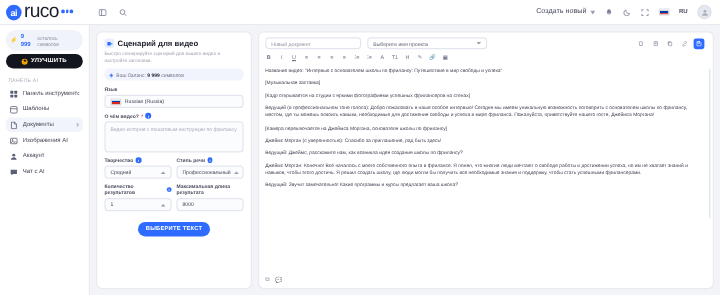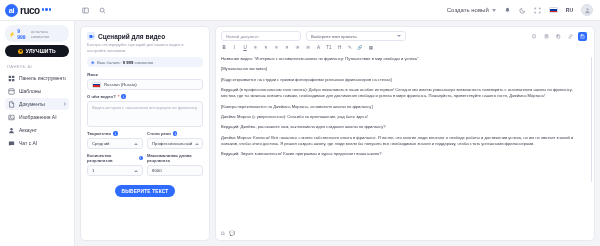--- a/index.html
+++ b/index.html
@@ -21,21 +21,21 @@
     width: 75px; height: 100%; display: flex; align-items: center;
     padding-left: 5px; gap: 2px;
   }
   .logo-badge {
     width: 13px; height: 13px; border-radius: 50%;
     background: #2f6bff; color: #fff;
     font-size: 7.5px; font-weight: bold;
     display: flex; align-items: center; justify-content: center;
     letter-spacing: -0.4px;
   }
-  .logo-text { font-size: 10px; font-weight: 700; color: #1b1d2a; letter-spacing: -0.5px; }
+  .logo-text { font-size: 16px; font-weight: 400; color: #1b1d2a; letter-spacing: -0.5px; }
   .logo-dots { display: flex; gap: 1px; align-items: flex-end; padding-bottom: 1px; }
   .logo-dots i { width: 2.5px; height: 2.5px; border-radius: 50%; background: #2f6bff; display: block; }
   .topbar-left-icons { display: flex; align-items: center; gap: 10px; padding-left: 7px; }
   .tb-ico { color: #7b7f93; display: flex; align-items: center; }
   .topbar-spacer { flex: 1; }
   .topbar-right { display: flex; align-items: center; gap: 8px; padding-right: 7px; }
   .create-new { display: flex; align-items: center; gap: 3px; font-size: 6px; color: #4a4d5e; }
   .chev { width: 0; height: 0; border-left: 2.5px solid transparent; border-right: 2.5px solid transparent; border-top: 3px solid #9a9db0; }
   .flag {
     width: 9px; height: 6px; border-radius: 1px; overflow: hidden;

